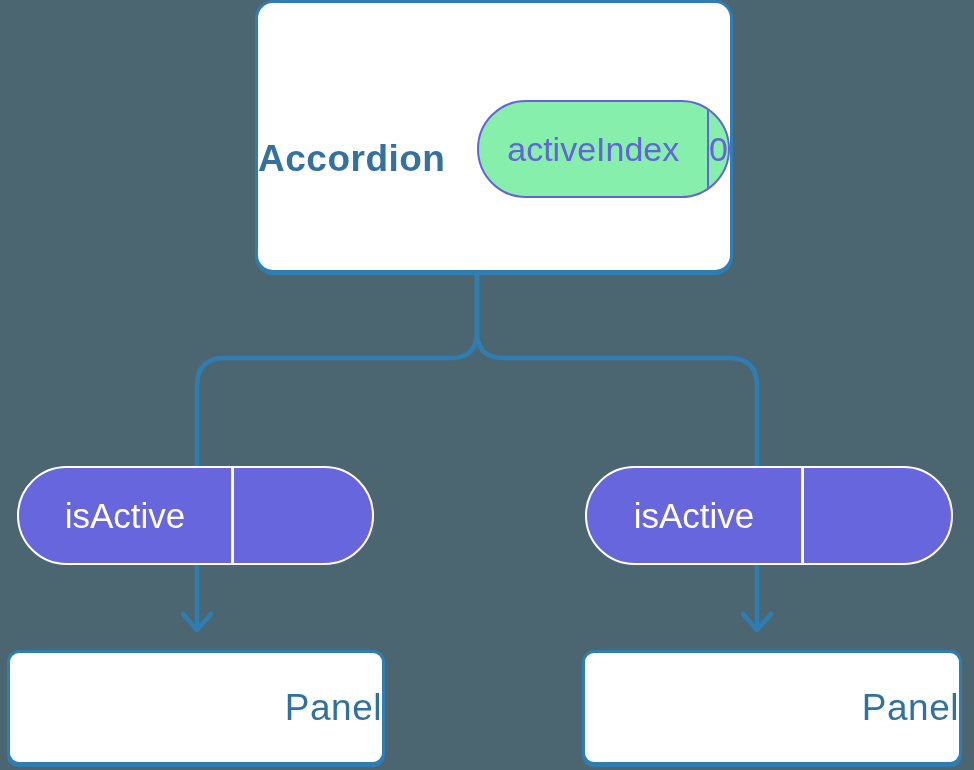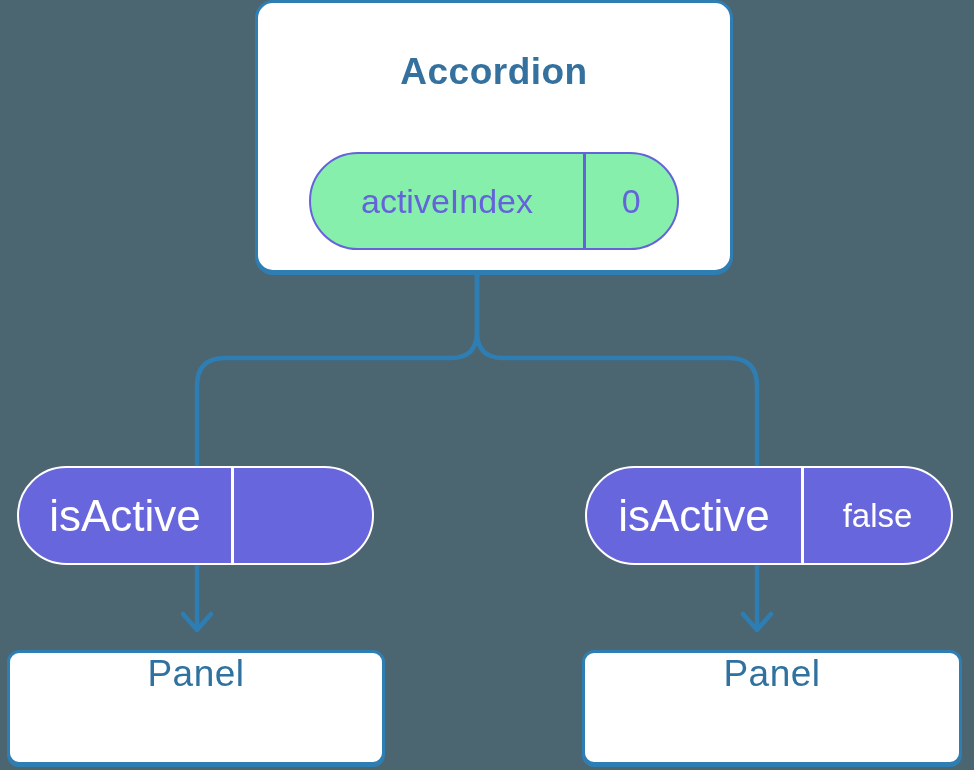--- a/index.html
+++ b/index.html
@@ -24,21 +24,21 @@
     stroke-linecap: round;
     stroke-linejoin: round;
   }
   .card {
     position: absolute;
     background: #ffffff;
     border: 3px solid var(--line, #2e7eb3);
     box-sizing: border-box;
     z-index: 2;
     display: flex;
-    flex-direction: column;
+    flex-direction: row;
     align-items: center;
     gap: 32px;
   }
   .root-card {
     left: 255px; top: 0px;
     width: 478px; height: 273px;
     border-radius: 18px;
     box-shadow: 0 2px 0 var(--line, #2e7eb3);
   }
   .root-title {
@@ -86,37 +86,37 @@
     border-radius: 50px;
     display: flex;
     align-items: stretch;
     overflow: hidden;
     z-index: 2;
   }
   .prop-pill.left { left: 17px; width: 357px; }
   .prop-pill.right { left: 585px; width: 368px; }
   .prop-pill .seg-name {
     display: flex; align-items: center; justify-content: center;
-    font-size: 44px;
+    font-size: 35px;
     color: #ffffff;
   }
   .prop-pill.left .seg-name { width: 212px; }
   .prop-pill.right .seg-name { width: 214px; }
   .prop-pill .seg-divider { width: 3px; background: #ffffff; }
   .prop-pill .seg-value {
     flex: 1;
     display: flex; align-items: center; justify-content: center;
     font-size: 33px;
     color: #ffffff;
   }
   .panel-card {
     top: 650px;
     height: 115px;
     border-radius: 12px;
-    justify-content: flex-start;
+    justify-content: flex-end;
     box-shadow: 0 2px 0 var(--line, #2e7eb3);
   }
   .panel-card.left { left: 7px; width: 378px; }
   .panel-card.right { left: 582px; width: 380px; }
   .panel-label {
     font-size: 37px;
     font-weight: 500;
     color: var(--panel-text, #2f719f);
     letter-spacing: 0.5px;
   }
@@ -143,21 +143,20 @@
   </div>
 
   <div class="prop-pill left">
     <div class="seg-name">isActive</div>
     <div class="seg-divider"></div>
   </div>
 
   <div class="prop-pill right">
     <div class="seg-name">isActive</div>
     <div class="seg-divider"></div>
-    <div class="seg-value">false</div>
   </div>
 
   <div class="card panel-card left">
     <div class="panel-label">Panel</div>
   </div>
 
   <div class="card panel-card right">
     <div class="panel-label">Panel</div>
   </div>
 

